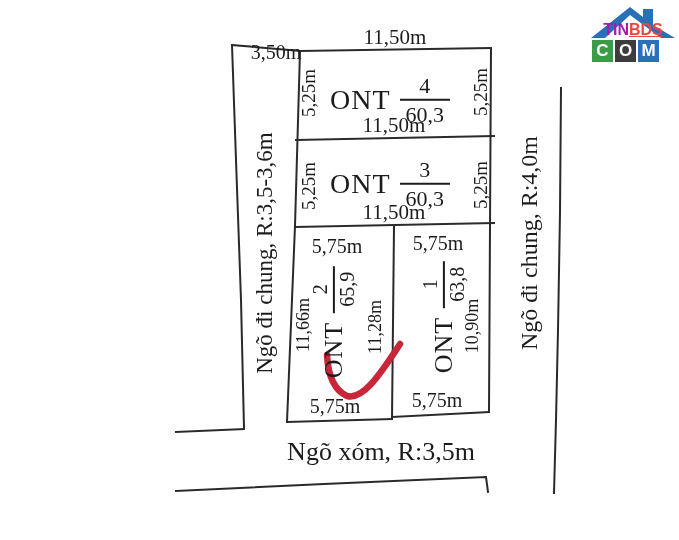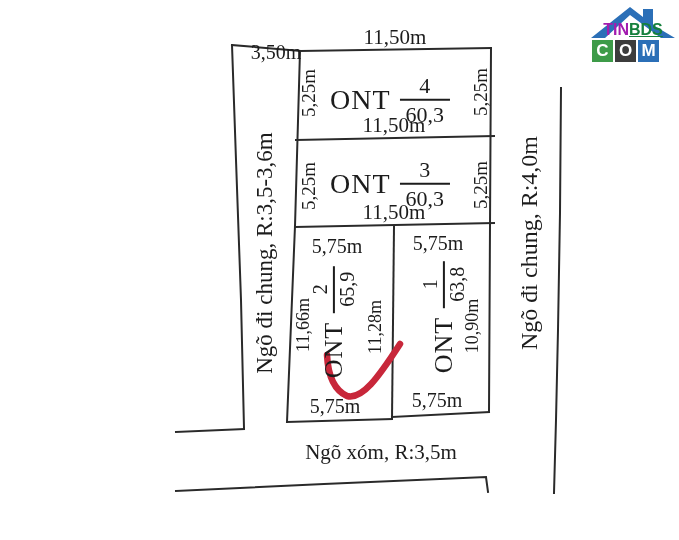--- a/index.html
+++ b/index.html
@@ -21,21 +21,21 @@
     line-height:1;
     color:#1c1c1c;
   }
   .lbl.rot{transform:translate(-50%,-50%) rotate(-90deg);}
   .fs18{font-size:18px;}
   .fs19{font-size:19px;}
   .fs20{font-size:20px;}
   .fs21{font-size:21px;}
   .fs23{font-size:23px;}
   .fs24{font-size:24px;}
-  .fs26{font-size:21px;text-align:right;}
+  .fs26{font-size:26px;text-align:right;}
   .plot-label{
     position:absolute;
     transform:translate(-50%,-50%);
     display:flex;align-items:center;gap:9px;
     line-height:1;white-space:nowrap;
   }
   .plot-label.rot{transform:translate(-50%,-50%) rotate(-90deg);}
   .plot-label .code{font-size:28px;letter-spacing:1px;}
   .plot-label .frac{display:flex;flex-direction:column;align-items:center;font-size:22px;line-height:1.08;}
   .plot-label .frac .num{padding:0 6px 1px;}
@@ -43,21 +43,21 @@
   .plot-label.small .code{font-size:26px;}
   .plot-label.small .frac{font-size:20px;}
   
   #logo{position:absolute;left:566px;top:5px;width:86px;height:62px;}
   #logo .word{
     position:absolute;left:0;top:17px;width:86px;text-align:center;
     font-family:"Liberation Sans", sans-serif;font-weight:bold;font-size:16px;
     letter-spacing:0px;line-height:1;
   }
   #logo .word .tin{color:#a21caf;}
-  #logo .word .bds{color:#15803d;text-decoration:underline;}
+  #logo .word .bds{color:#ef4444;text-decoration:underline;}
   #logo .com{position:absolute;left:2px;top:35px;display:flex;gap:2px;}
   #logo .com .sq{
     width:21px;height:22px;display:flex;align-items:center;justify-content:center;
     font-family:"Liberation Sans", sans-serif;font-weight:bold;font-size:17px;color:#ffffff;
   }
   #logo .com .sq.c{background:#3d9b48;}
   #logo .com .sq.o{background:#3c3c3c;}
   #logo .com .sq.m{background:#2b6fb7;}
 </style>
 </head>

